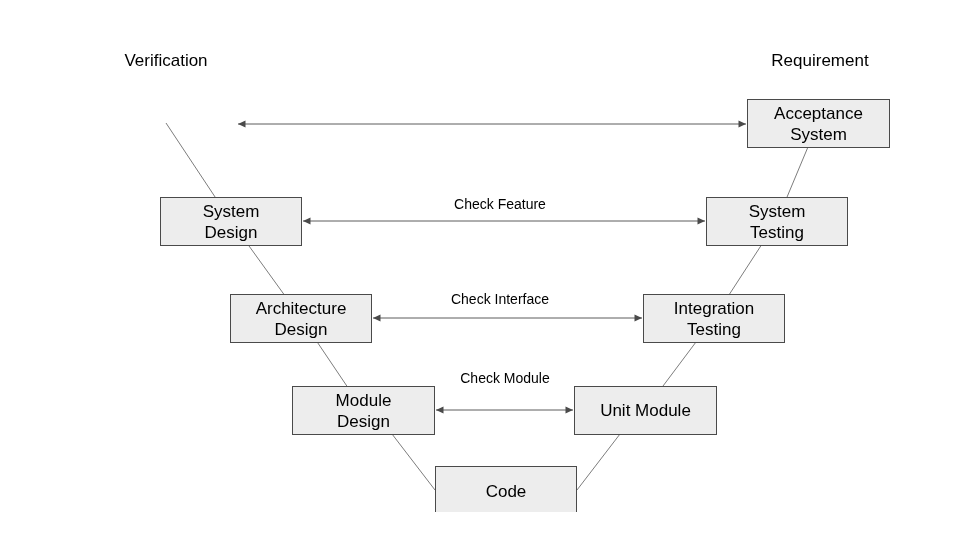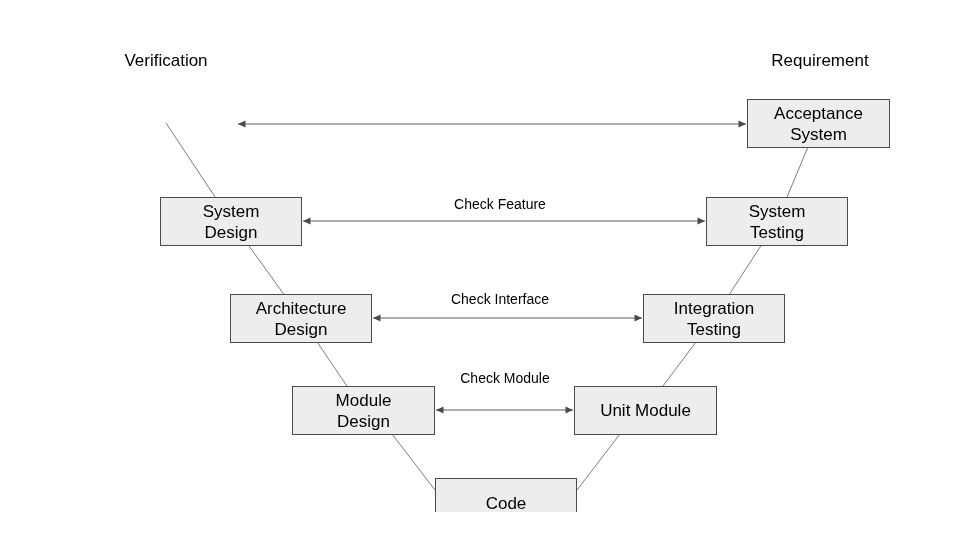--- a/index.html
+++ b/index.html
@@ -52,21 +52,21 @@
   }
   
   .b-req {left:95px; top:99px; width:142px;}
   .b-acc {left:747px;top:99px; width:143px;}
   .b-sysd{left:160px;top:197px;width:142px;}
   .b-syst{left:706px;top:197px;width:142px;}
   .b-arch{left:230px;top:294px;width:142px;}
   .b-int {left:643px;top:294px;width:142px;}
   .b-mod {left:292px;top:386px;width:143px;}
   .b-unit{left:574px;top:386px;width:143px;}
-  .b-code{left:435px;top:466px;width:142px;height:51px;margin-top:12px;}
+  .b-code{left:435px;top:466px;width:142px;height:51px;}
   .l-verif{left:95px; top:51px;width:142px;}
   .l-valid{left:749px;top:51px;width:142px;}
   .cl-1{left:420px;top:98px; width:160px;}
   .cl-2{left:430px;top:196px;width:140px;}
   .cl-3{left:430px;top:291px;width:140px;}
   .cl-4{left:435px;top:370px;width:140px;}
 </style>
 </head>
 <body>
 

